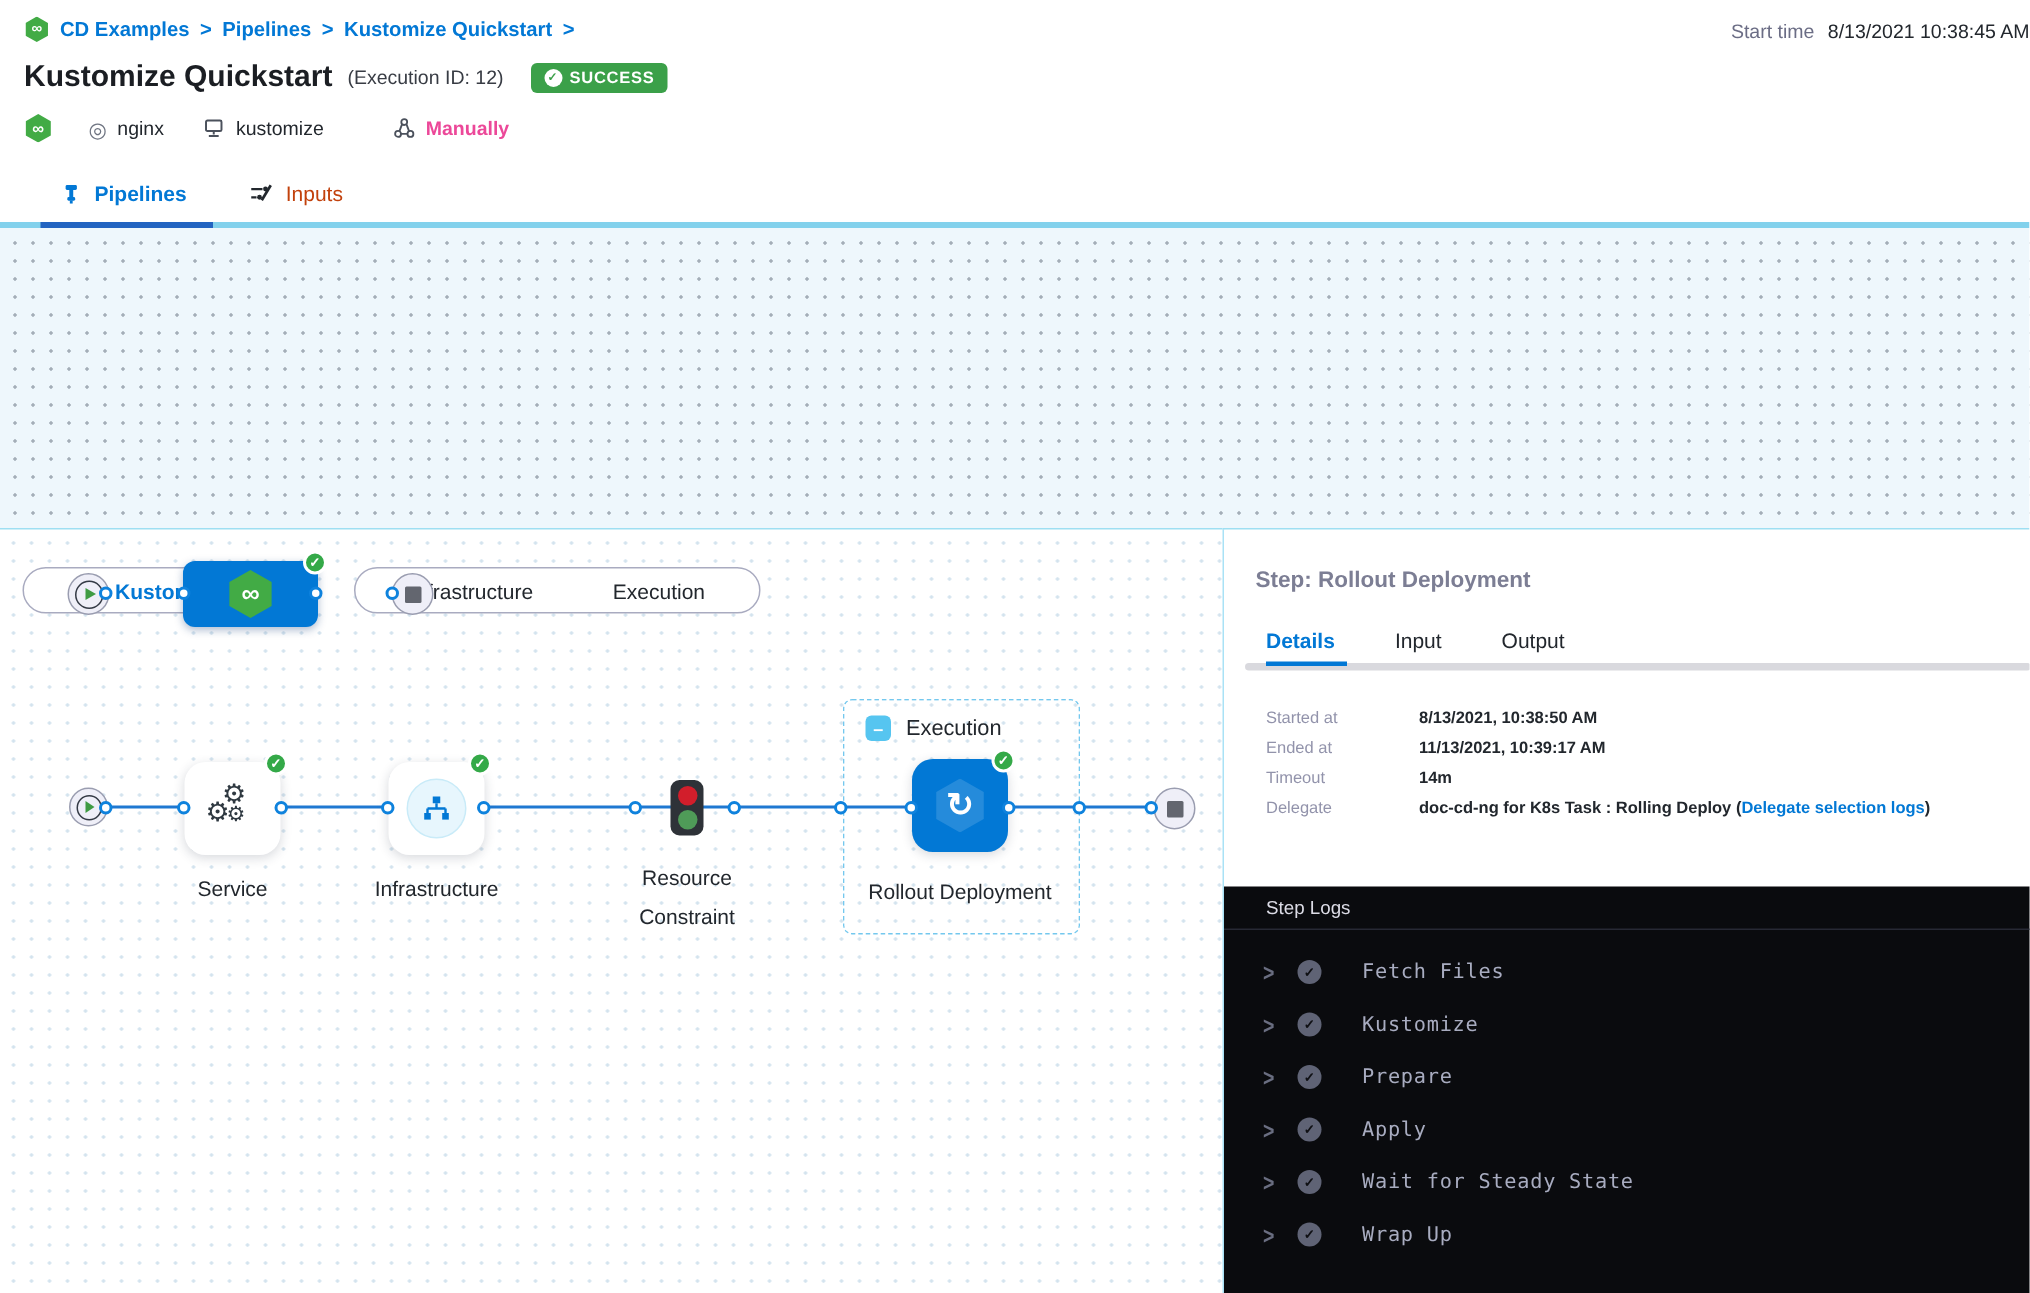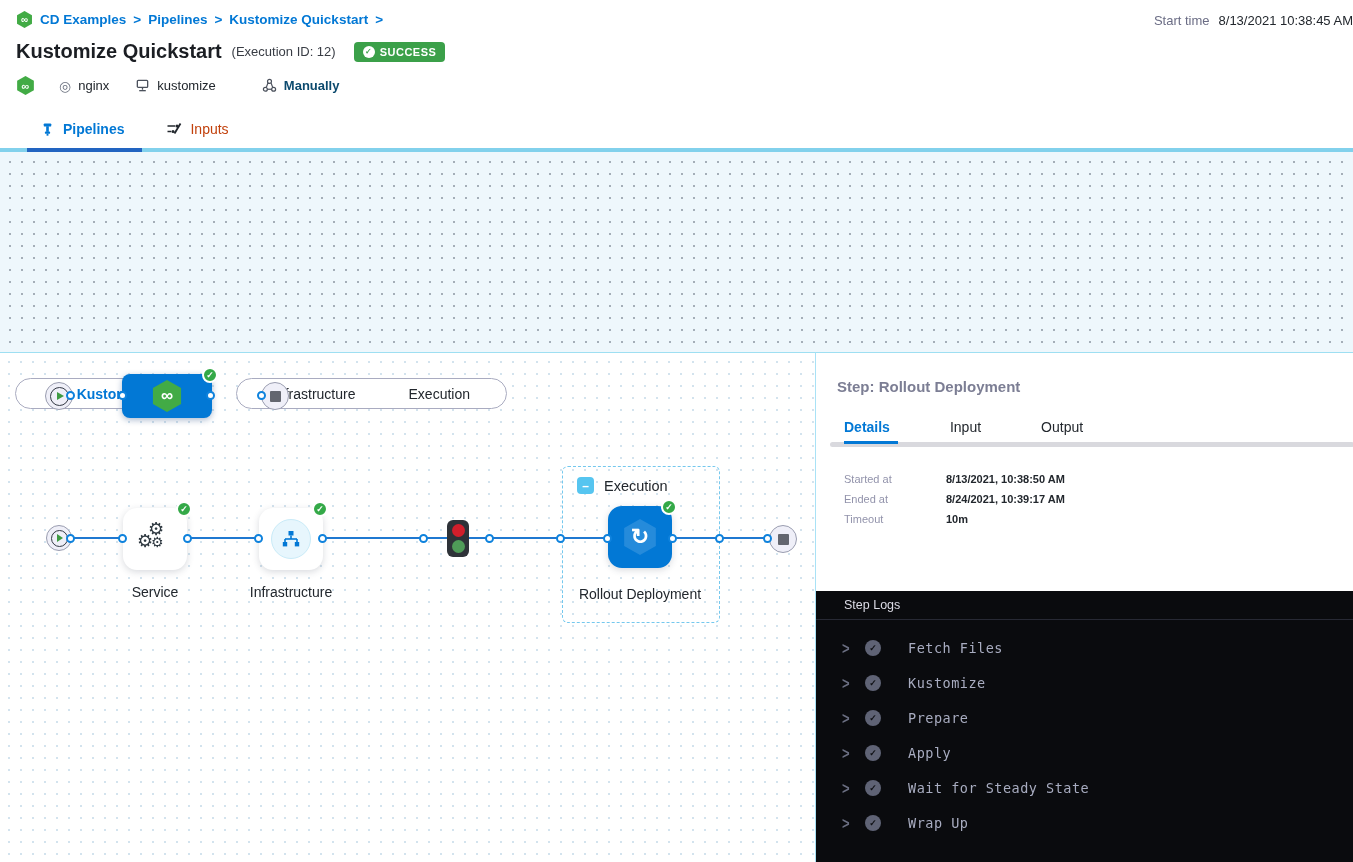--- a/index.html
+++ b/index.html
@@ -103,21 +103,21 @@
   .group-label { font-size:14.5px; color:#22272d; }
   #rollout-node { left:608px; top:153px; background:#0278d5; }
   .rollout-hex { position:absolute; width:36px; height:36px; background:rgba(255,255,255,.14);
     clip-path:polygon(50% 0%, 94% 25%, 94% 75%, 50% 100%, 6% 75%, 6% 25%); }
   .rollout-arrow { color:#fff; font-size:22px; font-weight:700; z-index:1; }
 
   
   #step-panel { position:absolute; top:352px; left:815px; width:538px; height:510px; background:#fff;
     border-left:1px solid #a9e2f6; border-top:1px solid #9edff2;padding-left:40px; }
   .panel-title { position:absolute; left:21px; top:25px; font-size:15px; font-weight:600; color:#7c7e94; }
-  .ptabs { position:absolute; left:28px; top:66px; display:flex; gap:60px; font-size:14px; }
+  .ptabs { position:absolute; left:28px; top:66px; display:flex; gap:40px; font-size:14px; }
   .ptab { cursor:pointer; color:#22272d; }
   .ptab.active { color:#0278d5; font-weight:600; }
   .ptab-underline { position:absolute; left:28px; top:88px; width:54px; height:3px; background:#0278d5; z-index:2; }
   .scroll-bar { position:absolute; left:14px; top:89px; width:524px; height:5px; background:#d9d9de;
     border-radius:3px; }
   .details { position:absolute; left:28px; top:116px; }
   .drow { display:flex; font-size:11px; line-height:20px; }
   .dlabel { width:102px; color:#9293ab; font-weight:500; }
   .dvalue { color:#22272d; font-weight:600; white-space:nowrap; }
   .dlink { color:#0278d5; font-weight:600; cursor:pointer; }
@@ -187,21 +187,21 @@
         <span class="meta-ic">
           <svg width="15" height="15" viewBox="0 0 16 16" fill="none" stroke="#4b515c" stroke-width="1.3">
             <circle cx="8" cy="3.6" r="2.1"></circle>
               <circle cx="3.6" cy="12" r="2.1"></circle>
               <circle cx="12.4" cy="12" r="2.1"></circle>
             <path d="M6.4 5.2 L4.6 10"></path>
               <path d="M9.6 5.2 L11.4 10"></path>
               <path d="M5.7 12 L10.3 12"></path>
           </svg>
         </span>
-        <span style="color:#0c4a6e; font-weight:600;">Manually</span>
+        <span style="color:#ec4899; font-weight:600;">Manually</span>
       </span>
     </div>
   </div>
 
   <div id="tabbar">
     <div class="tabs-wrap">
       <div class="tab active">
         <span>
           <svg width="15" height="15" viewBox="0 0 16 16" fill="#0278d5">
             <rect x="4" y="1.5" width="8" height="3.4" rx="1"></rect>
@@ -310,20 +310,21 @@
         </svg>
       </span>
       <span class="check-badge" style="right:-5px; top:-7px;">✓</span>
     </div>
     <div class="node-label" style="left:221px; top:226px; width:140px;">Infrastructure</div>
 
     <div class="traffic">
       <span class="light red"></span>
       <span class="light green"></span>
     </div>
+    <div class="node-label" style="left:403px; top:219px; width:110px;">Resource Constraint</div>
 
     <div id="exec-group">
       <div class="group-head">
         <span class="minus-chip">–</span>
         <span class="group-label">Execution</span>
       </div>
     </div>
     <div class="step-node" id="rollout-node">
       <span class="rollout-hex"></span>
       <span class="rollout-arrow">↻</span>
@@ -347,25 +348,29 @@
     <div class="ptab-underline"></div>
     <div class="scroll-bar"></div>
 
     <div class="details">
       <div class="drow">
         <span class="dlabel">Started at</span>
         <span class="dvalue">8/13/2021, 10:38:50 AM</span>
       </div>
       <div class="drow">
         <span class="dlabel">Ended at</span>
-        <span class="dvalue">8/24/2021, 10:39:17 AM</span>
+        <span class="dvalue">11/13/2021, 10:39:17 AM</span>
       </div>
       <div class="drow">
         <span class="dlabel">Timeout</span>
-        <span class="dvalue">10m</span>
+        <span class="dvalue">14m</span>
+      </div>
+      <div class="drow">
+        <span class="dlabel">Delegate</span>
+        <span class="dvalue"><span>doc-cd-ng for K8s Task : Rolling Deploy (</span><span class="dlink">Delegate selection logs</span><span>)</span></span>
       </div>
     </div>
 
     <div id="log-panel">
       <div class="log-head">
         <span class="log-head-title">Step Logs</span>
       </div>
 
       <div class="log-row" style="top:57px;">
         <span class="log-chevron">&gt;</span>

